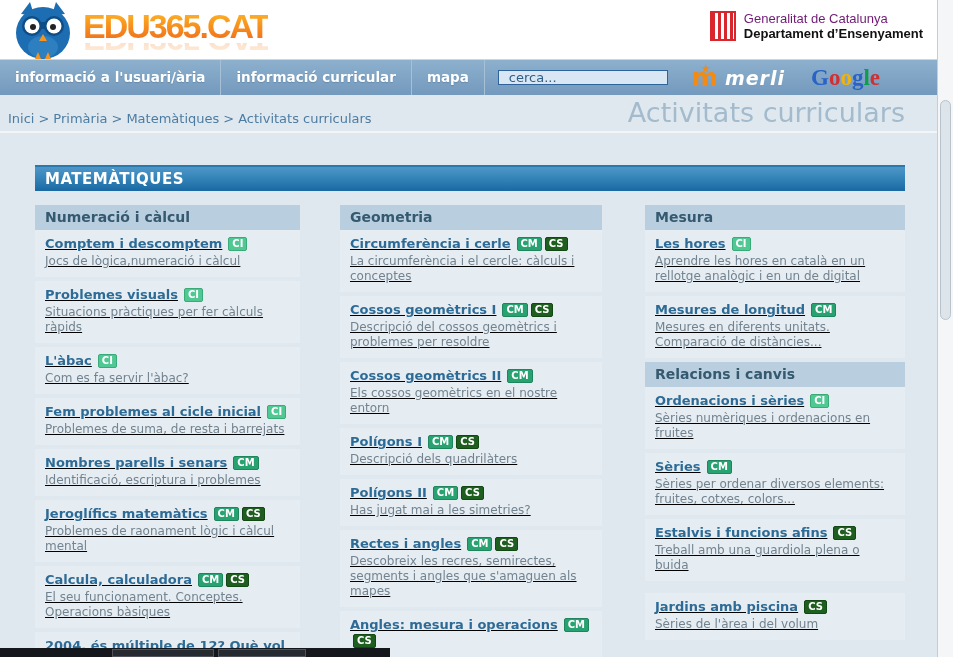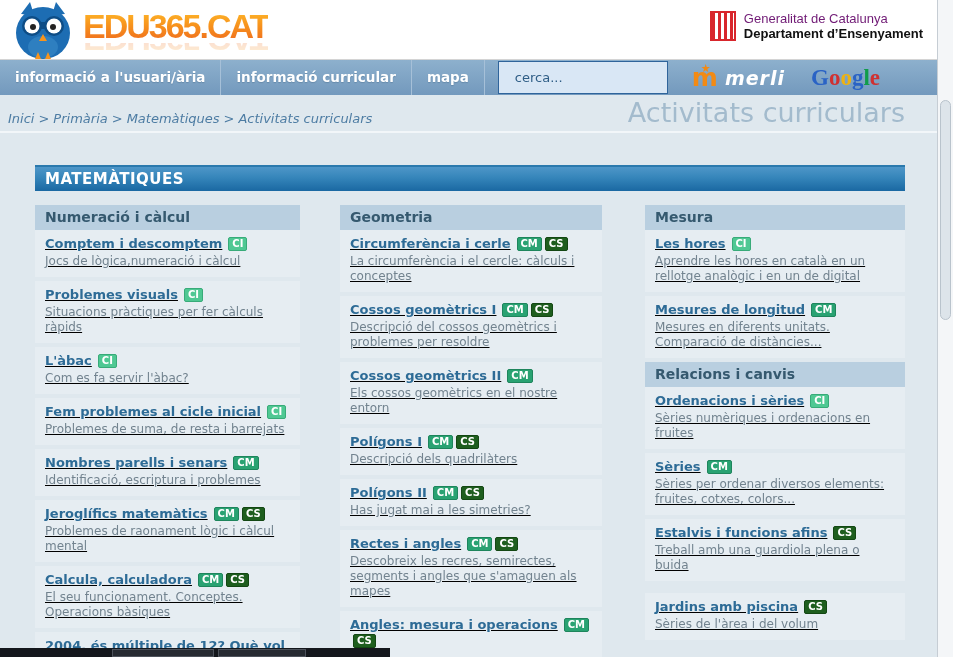--- a/index.html
+++ b/index.html
@@ -26,32 +26,32 @@
   .gencat-flag { width:26px; height:30px; border:2px solid #d8262c;
     background:repeating-linear-gradient(90deg,#d8262c 0 3px,#ffffff 3px 6px); margin-right:8px; }
   .gencat-l1 { font-family:"Liberation Sans",sans-serif; font-size:13px; color:#701a75; line-height:15px; }
   .gencat-l2 { font-family:"Liberation Sans",sans-serif; font-size:13px; color:#111; font-weight:bold; line-height:16px; }
 
   
   .navbar { height:35px; background:linear-gradient(180deg,#8db0cd,#7399bd); display:flex; align-items:center; }
   .nav-item { padding:0 15px; color:#fff; font-weight:bold; font-size:13.5px; height:35px; line-height:35px;
     border-right:1px solid #a6c0d8; cursor:pointer; text-shadow:0 1px 1px rgba(40,70,100,.25); white-space:nowrap; }
   .search-box { margin-left:13px; display:flex; align-items:center; }
-  .search-input { width:170px; height:33px; background:#d9e7f5; border:1px solid #2f649b;
-    font-size:13px; color:#2f5e86; padding:1px 16px; font-family:"DejaVu Sans",sans-serif; }
+  .search-input { width:170px; height:15px; background:#d9e7f5; border:1px solid #2f649b;
+    font-size:13px; color:#2f5e86; padding:1px 10px; font-family:"DejaVu Sans",sans-serif; }
   .merli { display:flex; align-items:center; margin-left:24px; cursor:pointer; }
   .merli-m { color:#f28a14; font-weight:bold; font-size:25px; line-height:22px; position:relative; }
   .merli-star { position:absolute; top:-9px; left:9px; color:#f28a14; font-size:11px; }
   .merli-label { color:#fff; font-size:19px; font-weight:bold; font-style:italic; margin-left:7px; letter-spacing:1px; }
   .google { margin-left:26px; font-family:"Liberation Serif",serif; font-size:23px; font-weight:bold; cursor:pointer; }
 
   
   .breadcrumb-row { display:flex; align-items:flex-end; height:38px; padding:8px 32px 5px 8px;
     border-bottom:2px solid #f2f6f9; }
-  .breadcrumb { font-size:13px; color:#4d7ca3; white-space:nowrap;font-style:italic; }
+  .breadcrumb { font-size:13px; color:#4d7ca3; white-space:nowrap; }
   .crumb { cursor:pointer; }
   .crumb.current { cursor:default; }
   .crumb-sep { margin:0 4px; }
   .page-title { margin-left:auto; font-size:27px; color:#a3bbcd; line-height:27px; }
 
   
   .content { padding:32px 32px 0 35px; }
   .mate-bar { height:26px; background:linear-gradient(180deg,#4e96c8 0%,#3585ba 45%,#1a68a2 100%);
     border-top:2px solid #2a79ad; color:#fff; font-weight:bold; font-size:15px; line-height:24px;
     padding-left:10px; letter-spacing:.5px; }

